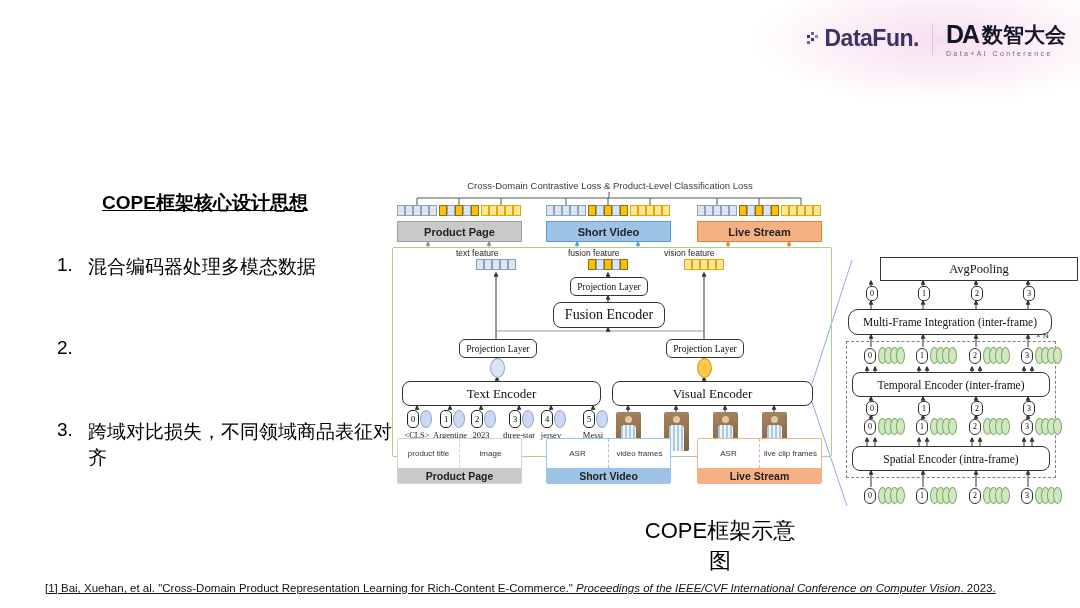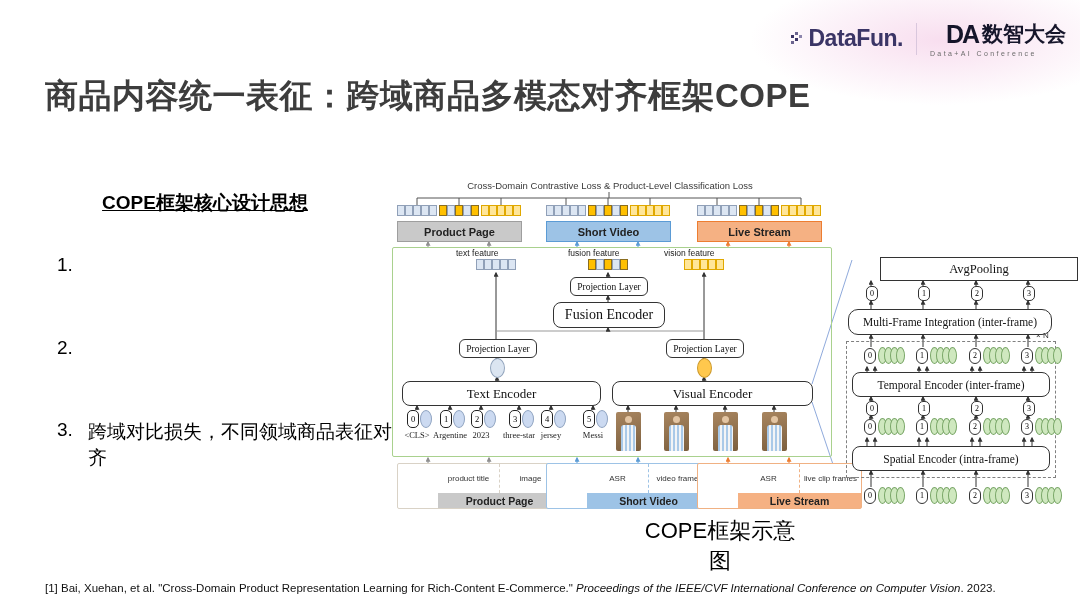--- a/index.html
+++ b/index.html
@@ -5,21 +5,21 @@
   html,body{margin:0;padding:0;background:#fff;}
   #slide{position:relative;width:1080px;height:608px;background:#fff;overflow:hidden;
          font-family:"Liberation Sans",sans-serif;}
   .glow{position:absolute;left:750px;top:-25px;width:380px;height:130px;
         background:radial-gradient(closest-side,rgba(246,214,235,.8),rgba(246,214,235,0));}
   .logos{position:absolute;right:14px;top:20px;display:flex;align-items:center;}
   .dfmark{margin-right:4px;}
   .dfname{font-size:23px;font-weight:700;color:#3b3566;letter-spacing:-.5px;}
   .ldiv{width:1px;height:32px;background:#d9c7dd;margin:0 13px;}
   .dalogo{display:flex;flex-direction:column;align-items:flex-start;}
-  .darow{display:flex;align-items:flex-start;margin-left:16px;}
+  .darow{display:flex;align-items:center;}
   .daabbr{font-size:25px;font-weight:900;color:#15152a;letter-spacing:-2px;margin-right:4px;}
   .daname{font-size:21px;font-weight:800;color:#15152a;}
   .dasub{font-size:7px;letter-spacing:2.4px;color:#6b6b6b;margin-top:1px;}
   .title{position:absolute;left:45px;top:74px;margin:0;font-size:33px;font-weight:700;
          color:#3d3d3d;letter-spacing:.5px;}
   .lp-head{position:absolute;left:60px;top:190px;width:290px;text-align:center;
            font-size:19px;font-weight:700;color:#000;text-decoration:underline;}
   .lp-item{position:absolute;left:57px;width:350px;font-size:19px;color:#000;display:flex;}
   .lp-item .num{width:31px;flex:none;}
   #wires{position:absolute;left:0;top:0;pointer-events:none;}
@@ -43,39 +43,39 @@
       font:8.5px "Liberation Serif",serif;display:flex;align-items:center;justify-content:center;}
   .tv{width:10px;height:16px;border:1px solid #8fa3c0;border-radius:50%;
       background:#ccdaf1;margin-left:1px;}
   .tlab{position:absolute;width:44px;text-align:center;
         font:8.5px "Liberation Serif",serif;color:#222;}
   .frame{position:absolute;top:412px;width:25px;height:39px;border-radius:2px;
          background:linear-gradient(165deg,#a8855f,#7c5f3e);overflow:hidden;}
   .fhead{position:absolute;left:9px;top:4px;width:7px;height:7px;border-radius:50%;background:#e3c5a3;}
   .fbody{position:absolute;left:5px;top:13px;width:15px;height:26px;border-radius:3px 3px 0 0;
          background:repeating-linear-gradient(90deg,#a9c9e8 0,#a9c9e8 2px,#f2f4f6 2px,#f2f4f6 4px);}
-  .igroup{position:absolute;top:463px;width:123px;border:1px solid;background:#fff;border-radius:2px;padding-left:40px;}
+  .igroup{position:absolute;top:438px;width:123px;border:1px solid;background:#fff;border-radius:2px;}
   .icells{display:flex;height:29px;}
   .icell{flex:1;display:flex;align-items:center;justify-content:center;font-size:8px;color:#333;}
   .ibar{height:15px;display:flex;align-items:center;justify-content:center;
         font-size:10.5px;font-weight:600;color:#222;}
   .caption{position:absolute;left:640px;top:516px;width:160px;text-align:center;
            font-size:22px;color:#000;}
   .circ{position:absolute;width:10px;height:13px;border:1px solid #333;border-radius:5px;
         background:#fff;font:8px "Liberation Serif",serif;display:flex;
         align-items:center;justify-content:center;}
   .stk{position:absolute;display:flex;align-items:center;height:17px;}
   .sn{width:10px;height:14px;border:1px solid #333;border-radius:6px;background:#fff;
       font:8px "Liberation Serif",serif;display:flex;align-items:center;justify-content:center;}
   .dk{width:7px;height:15px;border:1px solid #79a667;border-radius:50%;
       background:#cfe8bf;margin-left:-3px;}
   .dk:first-of-type{margin-left:2px;}
   .dashed{position:absolute;border:1px dashed #808080;}
   .xn{position:absolute;left:1036px;top:331px;font-size:8px;color:#333;}
-  .footer{position:absolute;left:45px;top:582px;width:1010px;font-size:11.5px;color:#111;}
+  .footer{position:absolute;left:45px;top:582px;width:1010px;font-size:11.5px;color:#111;text-decoration:underline;}
 </style>
 </head>
 <body>
 
 <div id="slide">
   <div class="glow"></div>
 
   <div class="logos">
     <svg class="dfmark" width="15" height="20" viewBox="0 0 15 20">
       <rect x="1" y="6" width="3" height="3" fill="#3b3566"></rect>
@@ -88,25 +88,25 @@
     <span class="ldiv"></span>
     <div class="dalogo">
       <div class="darow">
         <span class="daabbr">DA</span>
         <span class="daname">数智大会</span>
       </div>
       <div class="dasub">Data+AI Conference</div>
     </div>
   </div>
 
-  <h1 class="title">商品内容统一表征：跨域商品多模态对齐框架COPE</h1>
 
   <div class="lp-head">COPE框架核心设计思想</div>
   <div class="lp-item" style="top:254px">
     <span class="num">1.</span>
+    <span>混合编码器处理多模态数据</span>
   </div>
   <div class="lp-item" style="top:337px">
     <span class="num">2.</span>
   </div>
   <div class="lp-item" style="top:419px">
     <span class="num">3.</span>
     <span>跨域对比损失，不同领域商品表征对齐</span>
   </div>
 
   <svg id="wires" width="1080" height="608">

